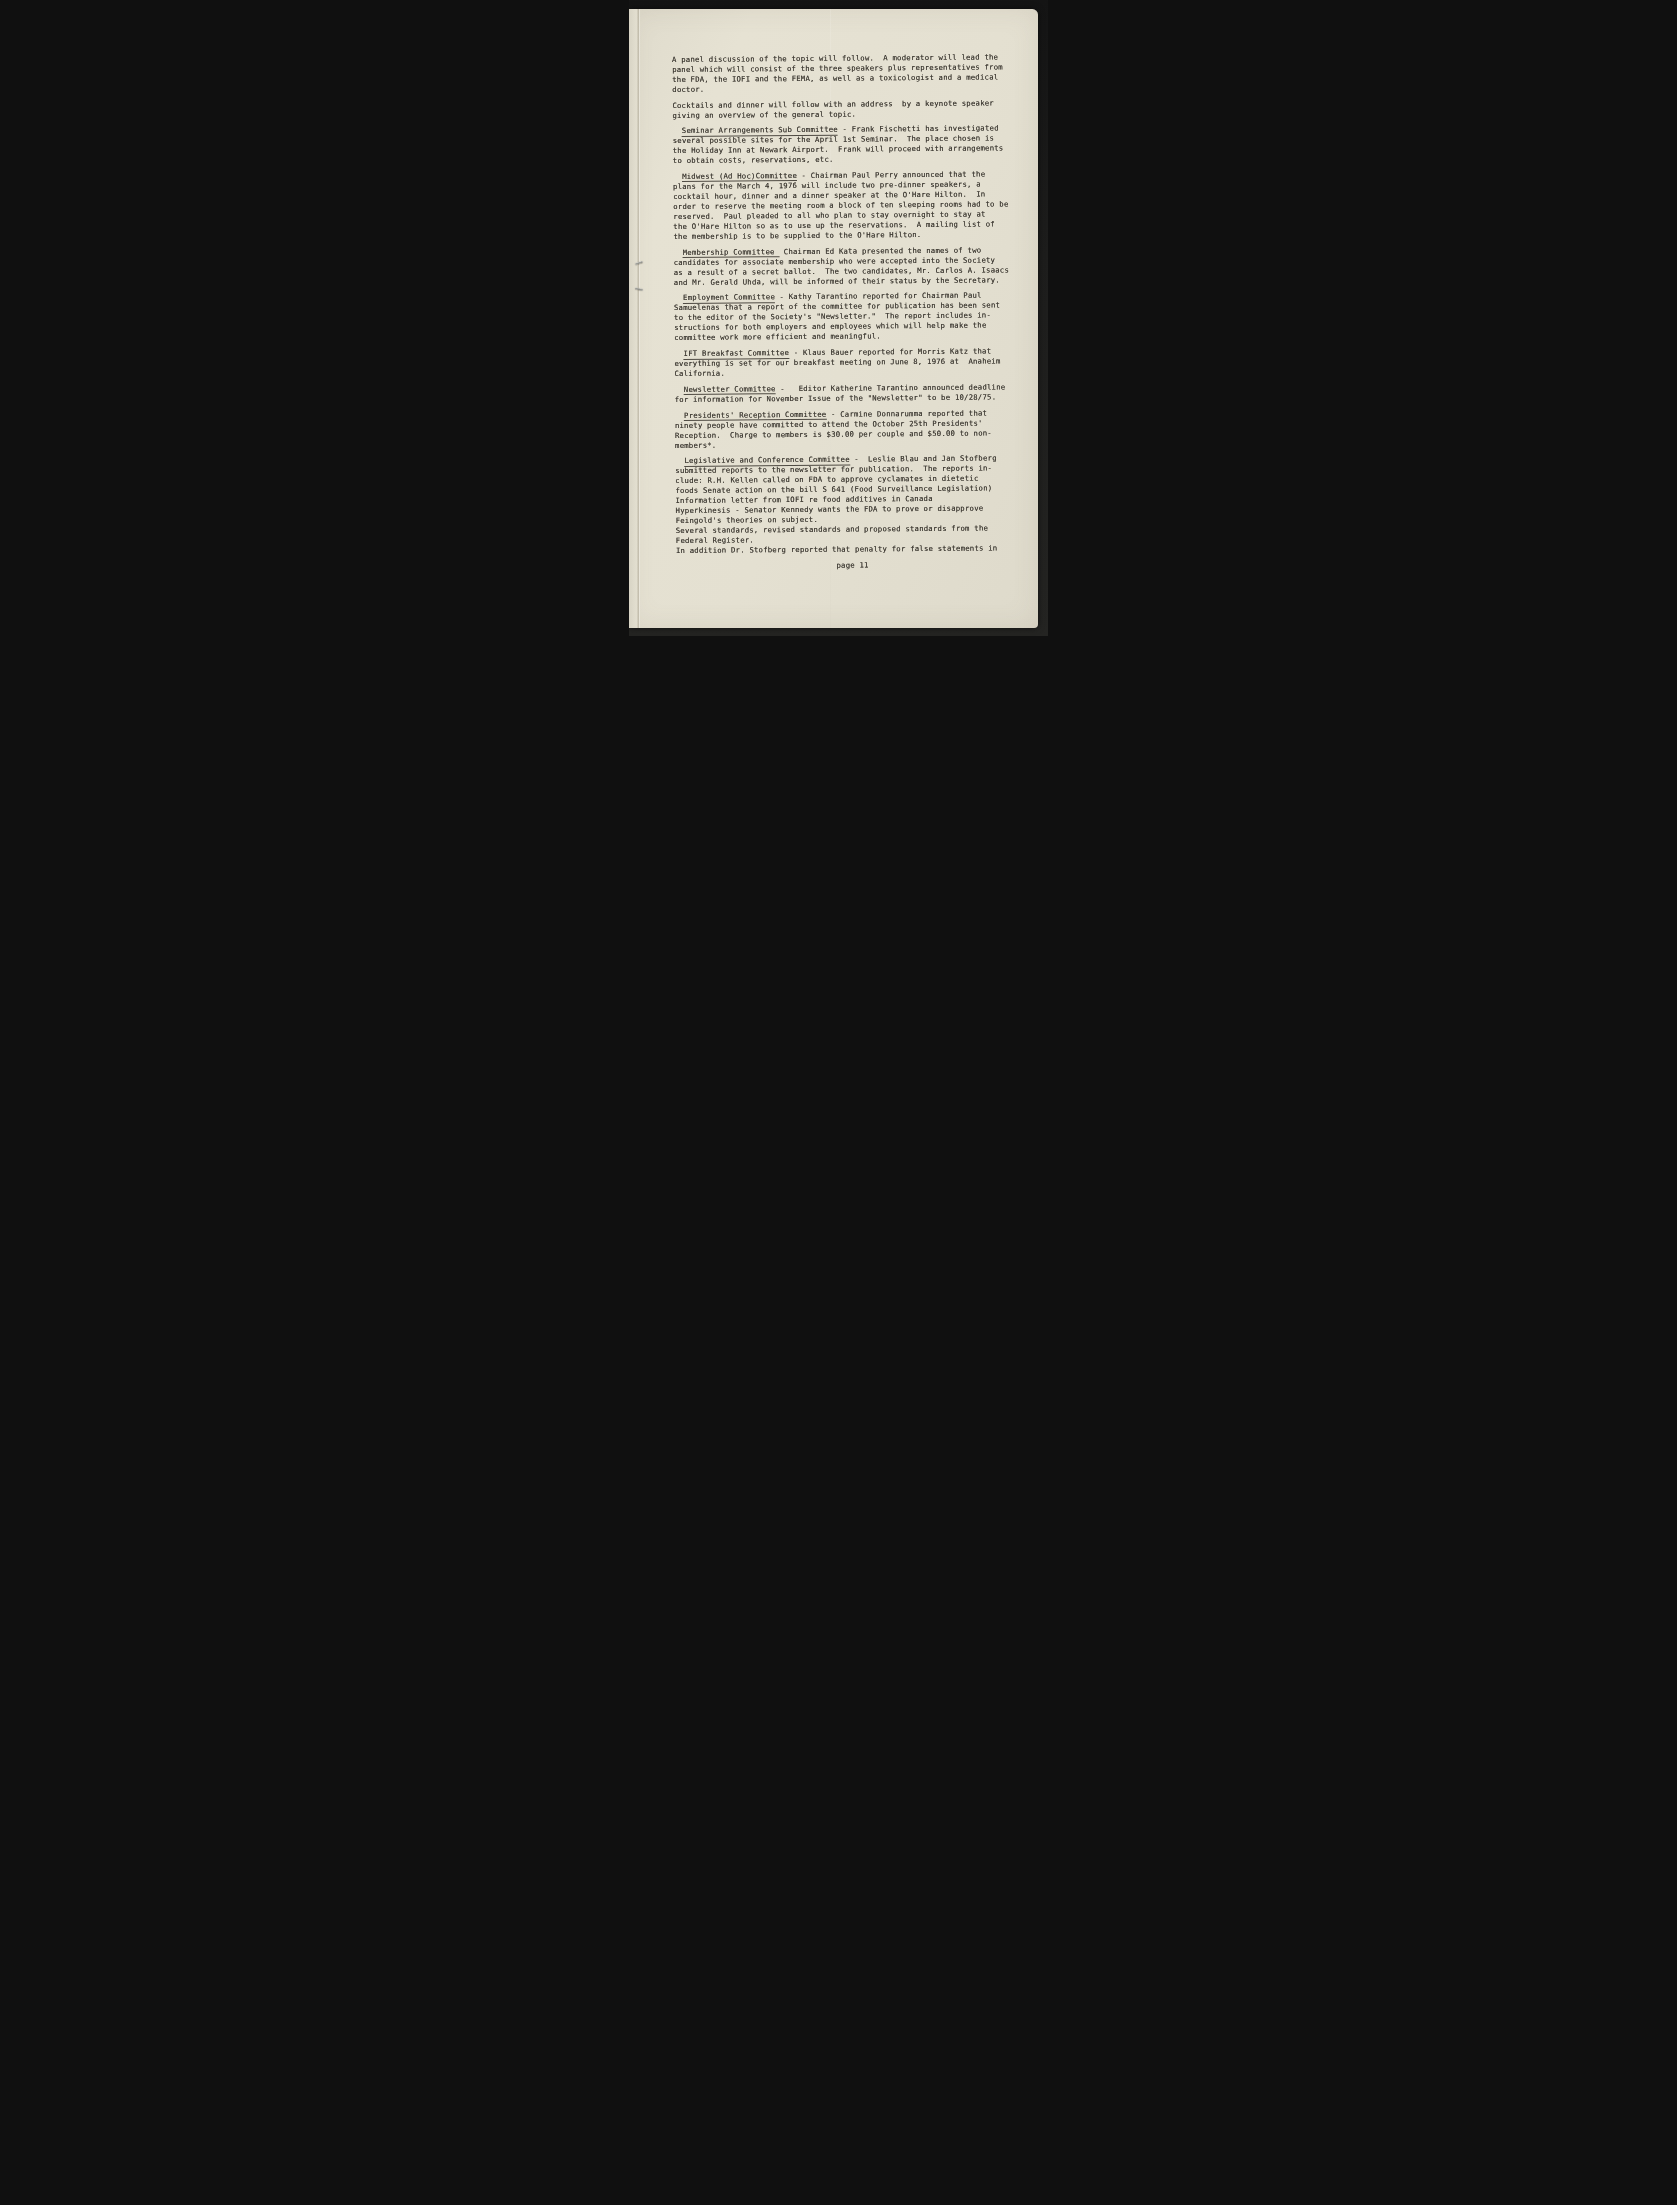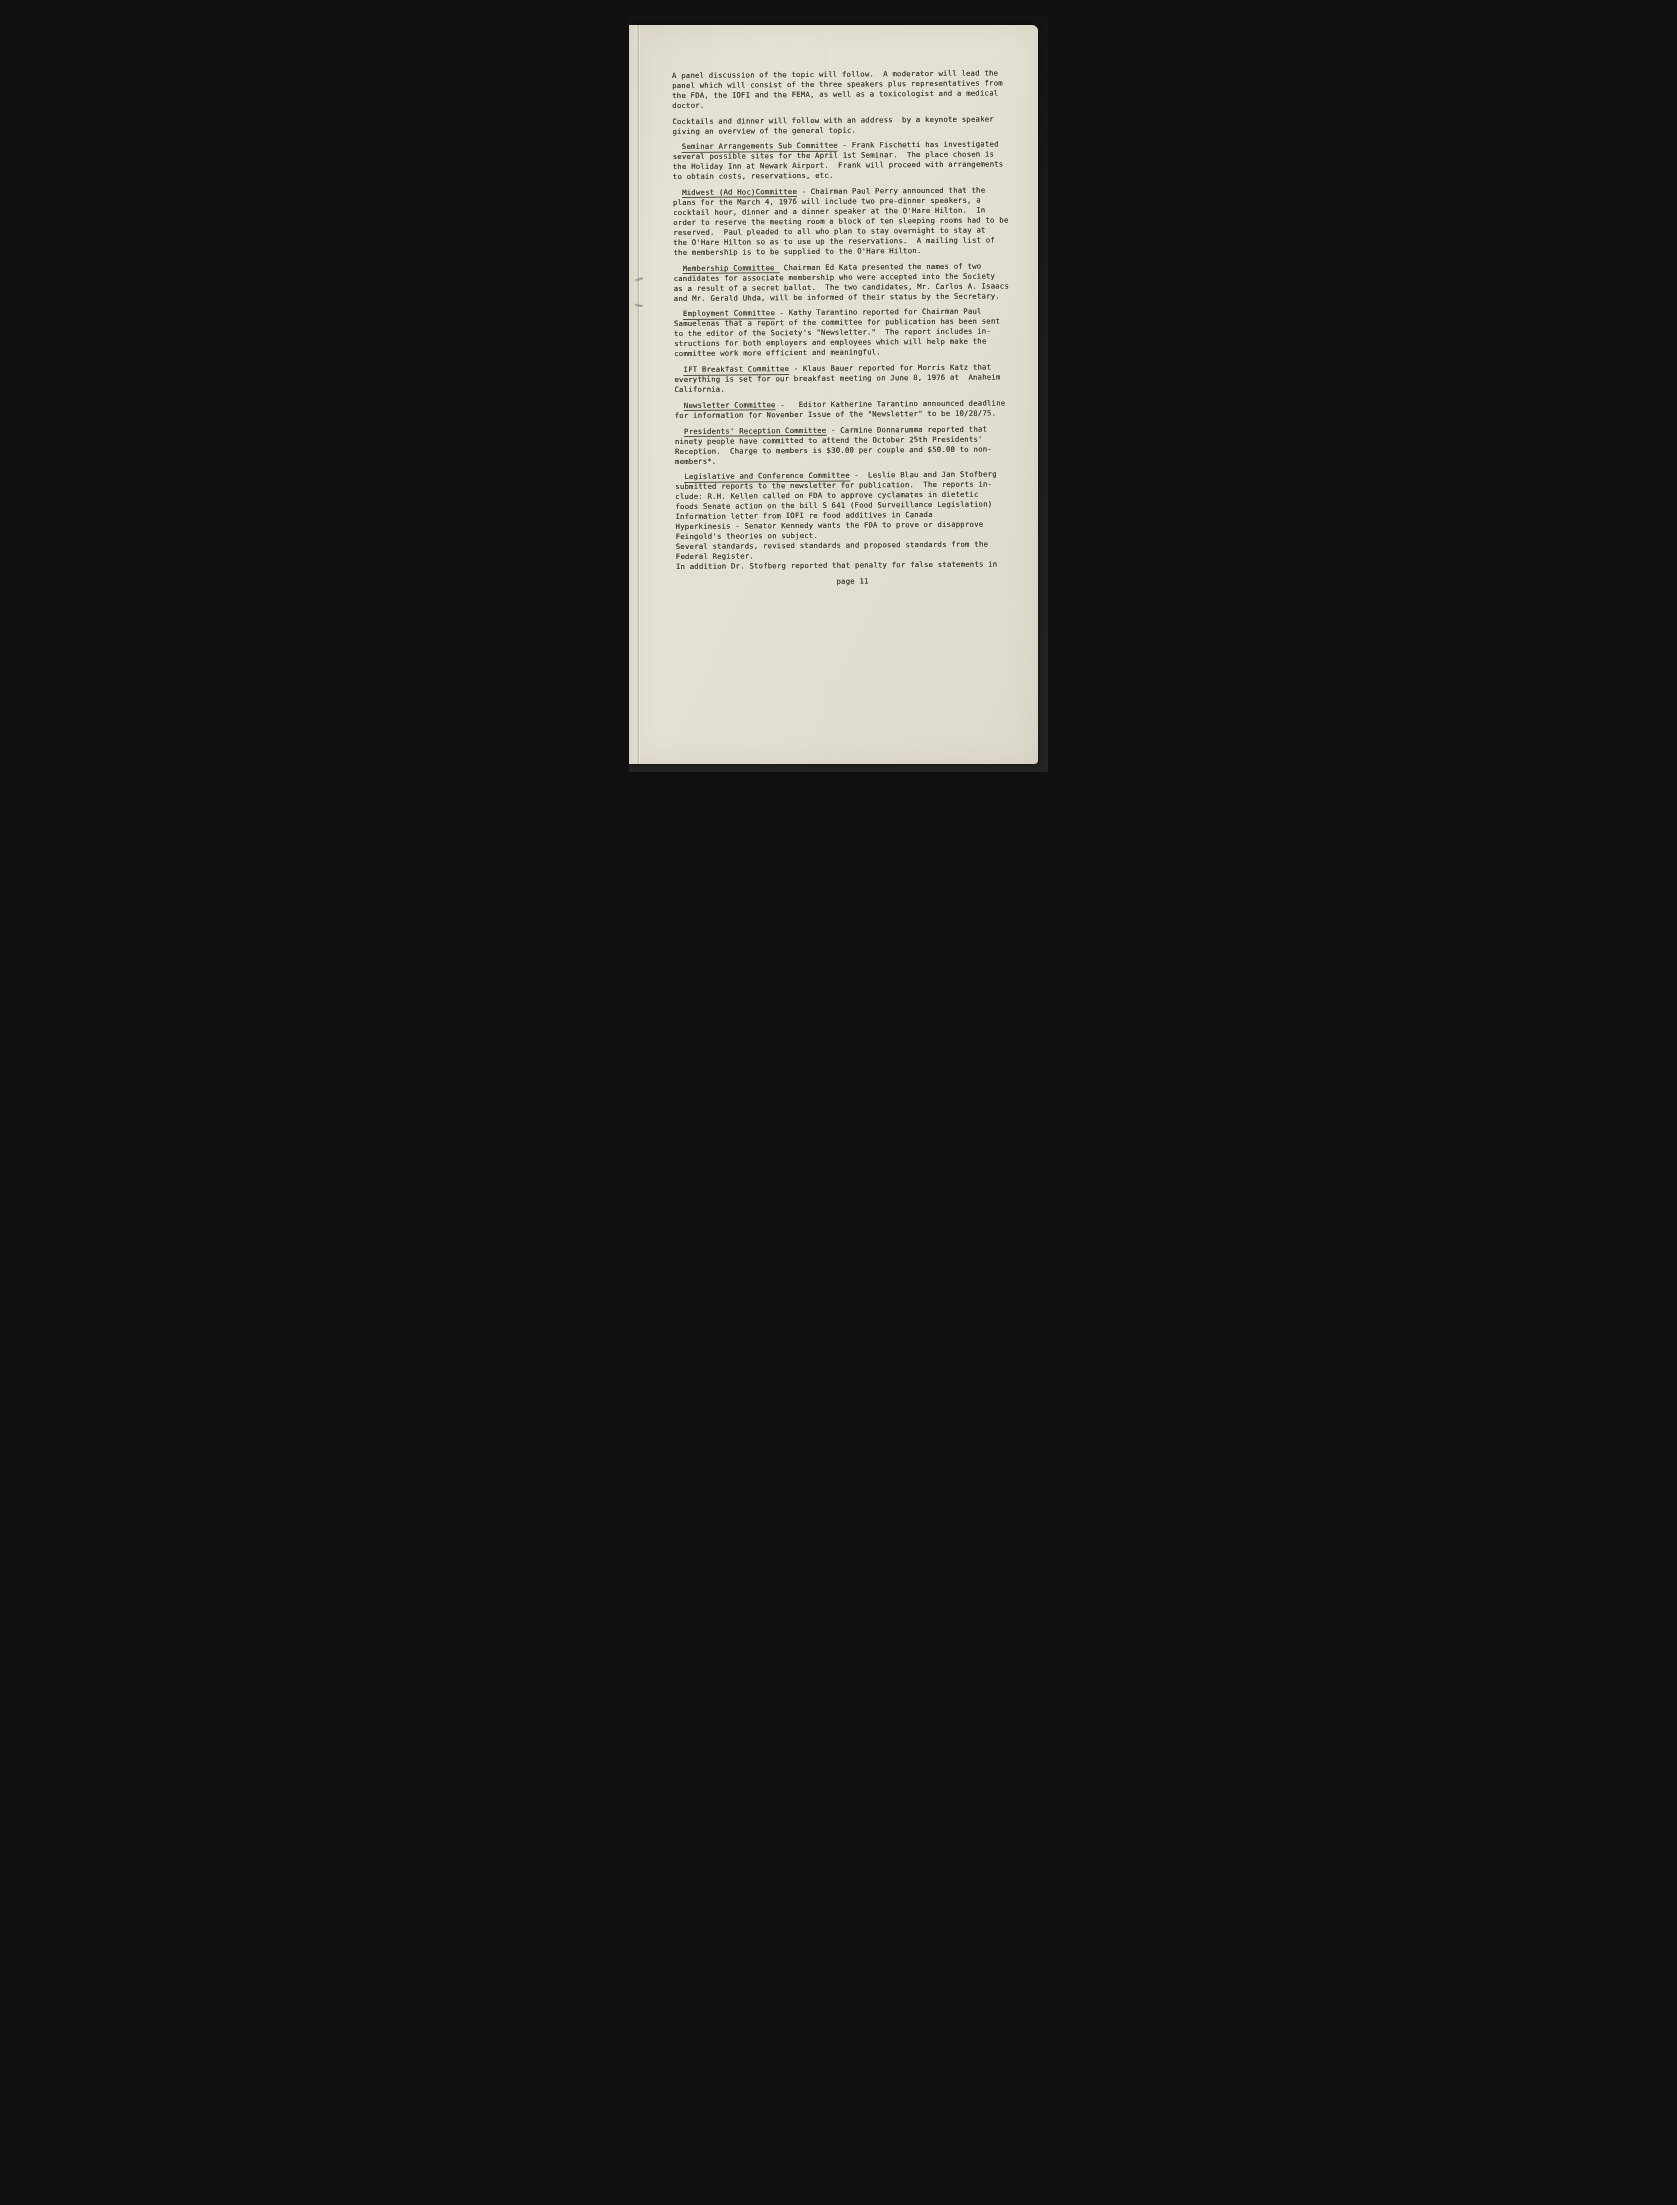--- a/index.html
+++ b/index.html
@@ -1,19 +1,19 @@
 <!DOCTYPE html>
 <html style="font-size:7px"><head>
 <meta charset="utf-8">
 <style>
   html,body{margin:0;padding:0;background:#101010;}
   .scan{
     position:relative;
-    width:419px;height:756px;
-    margin:16px auto;
+    width:419px;height:636px;
+    margin:0 auto;
     background:linear-gradient(180deg,#141414 0%,#1d1d1c 40%,#242422 100%);
     overflow:hidden;
     font-family:"DejaVu Sans Mono", monospace;
   }
   .paper{
     position:absolute;
     left:0;top:9.3px;right:10px;bottom:8.4px;
     background:linear-gradient(115deg,#dfdbcc 0%,#e6e2d3 18%,#e4e0d1 55%,#dedacb 100%);
     border-radius:2.2px 5.7px 4px 1.3px;
     box-shadow:0 0 6.2px rgba(0,0,0,.55), inset 0 0 26.5px rgba(120,110,90,.12);

